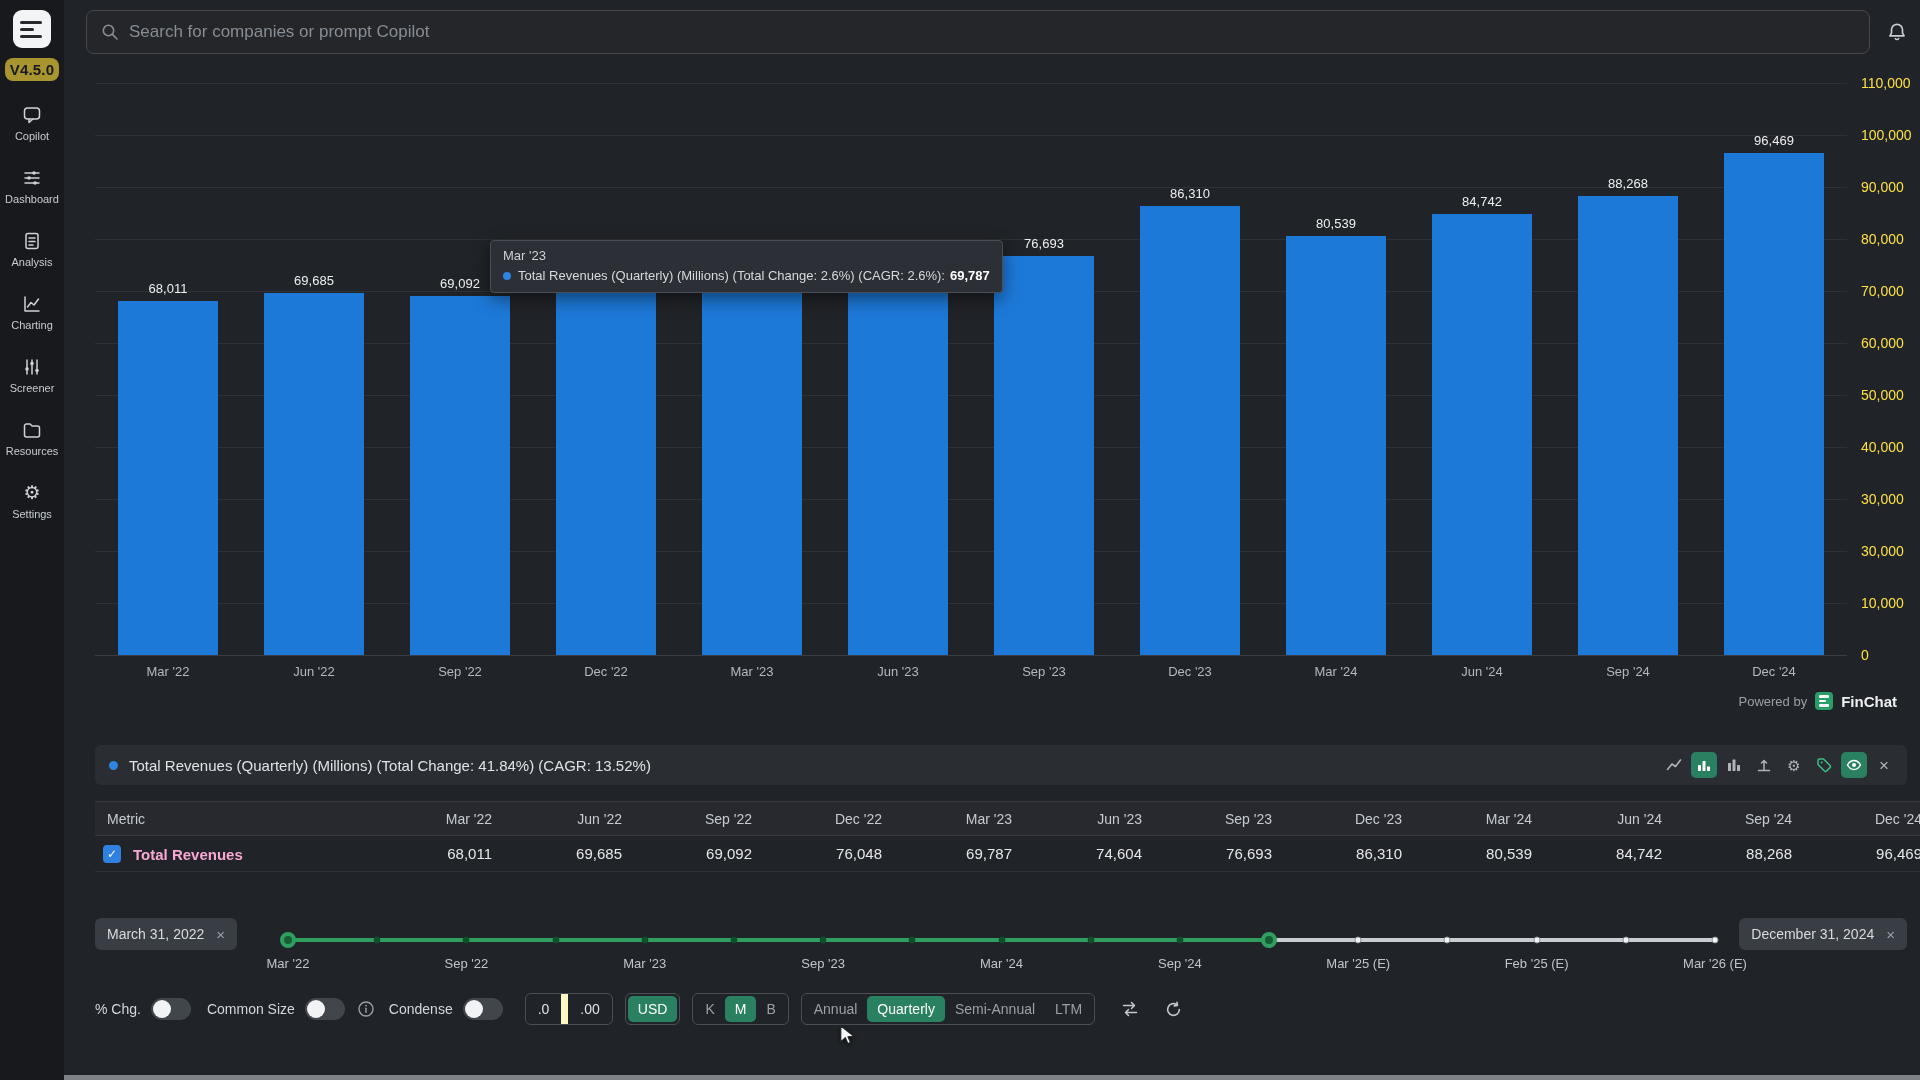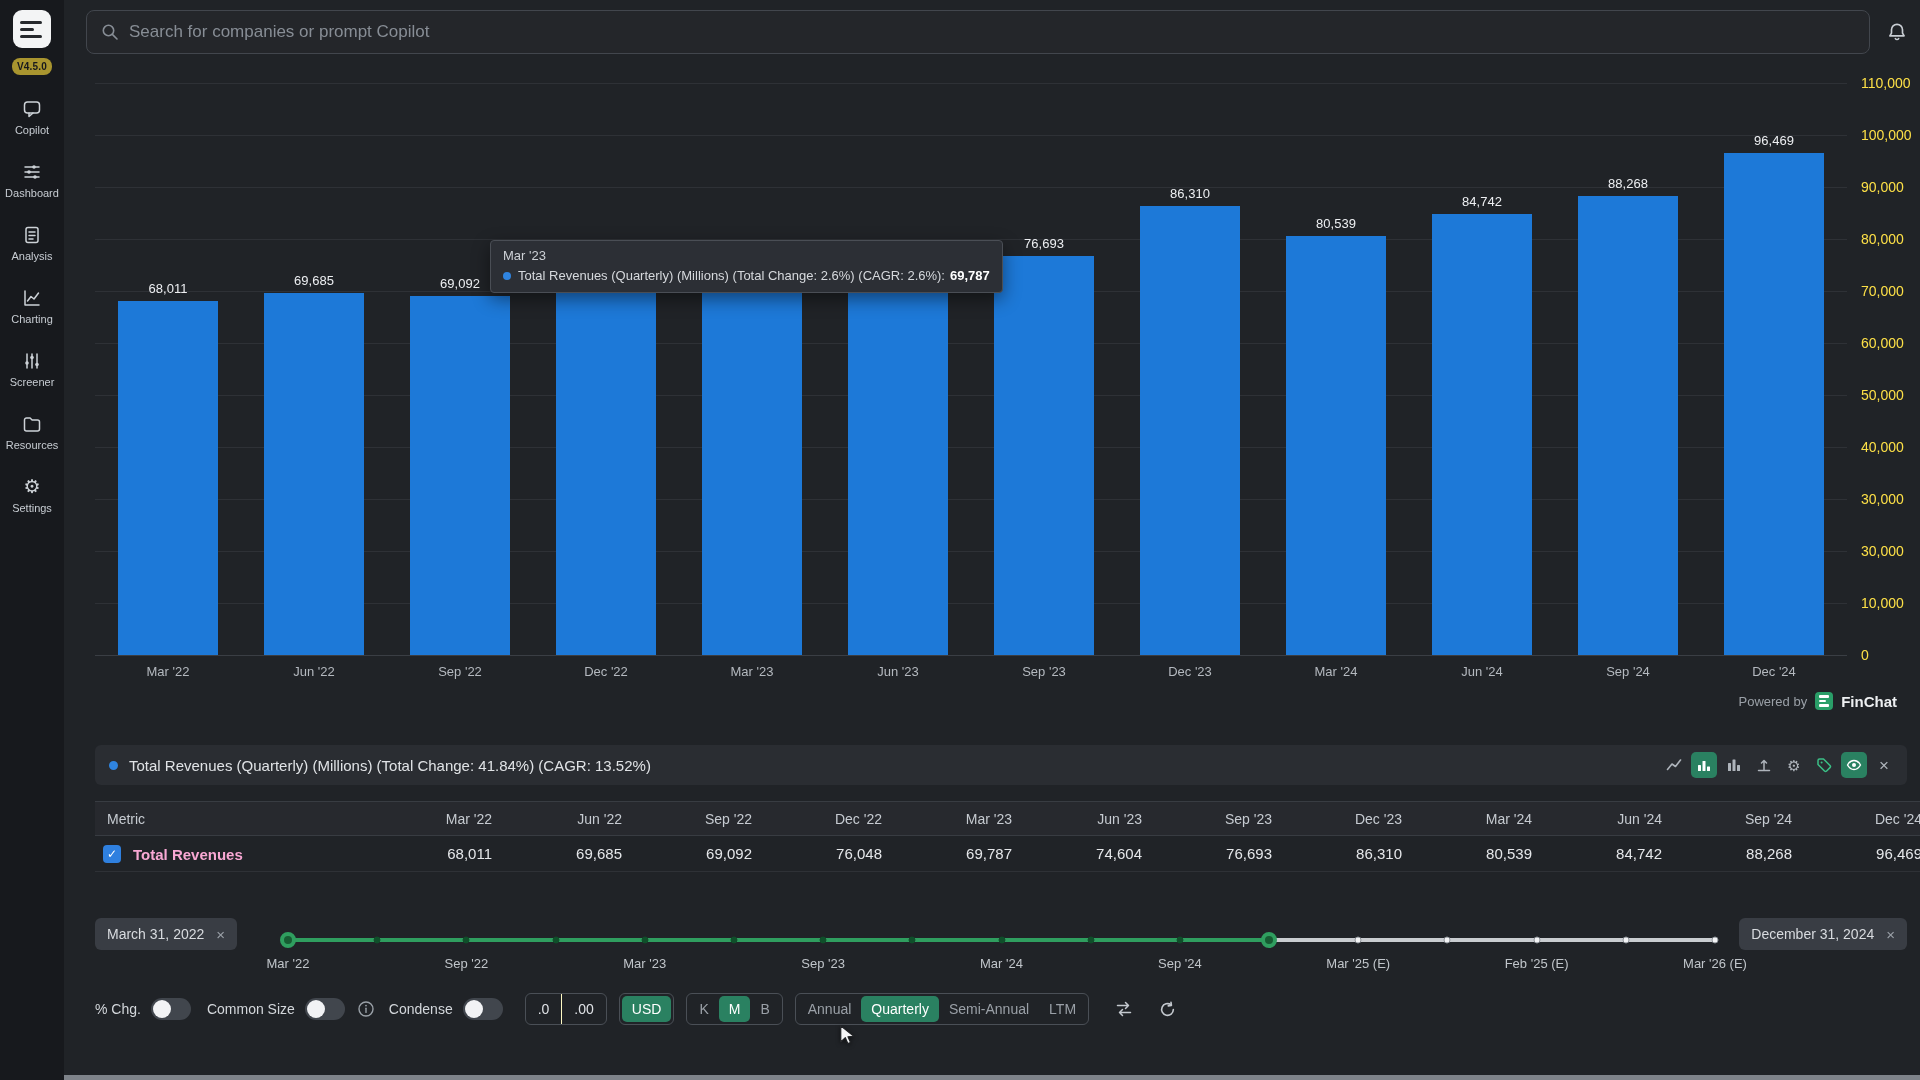--- a/index.html
+++ b/index.html
@@ -5,21 +5,21 @@
   *{margin:0;padding:0;box-sizing:border-box;}
   html,body{width:1920px;height:1080px;}
   body{background:#202327;font-family:"Liberation Sans","DejaVu Sans",sans-serif;color:#e7e9eb;overflow:hidden;position:relative;}
   button{background:none;border:none;font-family:inherit;cursor:default;}
 
   
   .sidebar{position:absolute;left:0;top:0;bottom:0;width:64px;background:#17191d;display:flex;flex-direction:column;align-items:center;padding-top:10px;z-index:10;}
   .logo{width:38px;height:38px;background:#f3f4f5;border-radius:9px;display:flex;flex-direction:column;justify-content:center;gap:4px;padding-left:7px;}
   .logo-bar{height:3px;border-radius:2px;background:#26292d;}
   .b1{width:22px}.b2{width:14px}.b3{width:22px}
-  .version-badge{margin-top:10px;background:#a9952f;color:#17191d;font-size:10px;font-weight:bold;padding:3px 5px;border-radius:8px;letter-spacing:.2px;}
+  .version-badge{margin-top:10px;background:#a9952f;color:#17191d;font-size:15px;font-weight:bold;padding:3px 5px;border-radius:8px;letter-spacing:.2px;}
   .nav{margin-top:24px;display:flex;flex-direction:column;gap:26px;}
   .nav-item{display:flex;flex-direction:column;align-items:center;gap:5px;width:64px;}
   .nav-label{font-size:11px;color:#c7ccd2;}
   .nav-icon{width:20px;height:20px;color:#cdd2d7;display:flex;align-items:center;justify-content:center;}
   .gear-glyph{font-size:19px;line-height:20px;}
 
   
   .main{margin-left:64px;width:1856px;position:relative;}
   .topbar{height:64px;display:flex;align-items:center;padding:0 12px 0 22px;}
   .searchbar{flex:1;height:44px;background:#24262a;border:1px solid #42464d;border-radius:8px;display:flex;align-items:center;padding:0 14px;gap:10px;}
@@ -101,21 +101,21 @@
   
   .controls{margin:12px 0 0 31px;display:flex;align-items:center;height:34px;}
   .ctl-label{font-size:14px;color:#d3d7db;}
   .toggle{width:40px;height:22px;border-radius:11px;background:#41464d;position:relative;margin-left:10px;flex:none;}
   .knob{position:absolute;left:2px;top:2px;width:18px;height:18px;border-radius:50%;background:#f2f3f5;}
   .ml16{margin-left:16px;}
   .ml14{margin-left:14px;}
   .info{margin-left:12px;color:#9aa1a8;display:flex;}
   .btn-group{display:flex;align-items:stretch;height:32px;border:1px solid #4a4f56;border-radius:6px;overflow:hidden;margin-left:22px;}
   .dec-btn{padding:0 12px;font-size:14px;color:#dfe2e6;display:flex;align-items:center;}
-  .dec-btn + .dec-btn{border-left:1px solid #fef9c3;}
+  .dec-btn + .dec-btn{border-left:7px solid #fef9c3;}
   .seg-group{display:flex;align-items:center;height:32px;border:1px solid #4a4f56;border-radius:6px;padding:0 2px;margin-left:12px;}
   .seg{height:26px;padding:0 10px;font-size:14px;color:#9aa0a7;display:flex;align-items:center;border-radius:5px;white-space:nowrap;}
   .seg.active{background:#2a8161;color:#fff;}
   .tool-icon{margin-left:26px;color:#c4c9cf;display:flex;}
 
   .cursor{position:absolute;left:838px;top:1024px;z-index:99;filter:drop-shadow(0 1px 2px rgba(0,0,0,.5));}
   .bottom-strip{position:absolute;left:0;right:0;bottom:0;height:5px;background:#7e838a;}
 </style>
 </head>
 <body>

